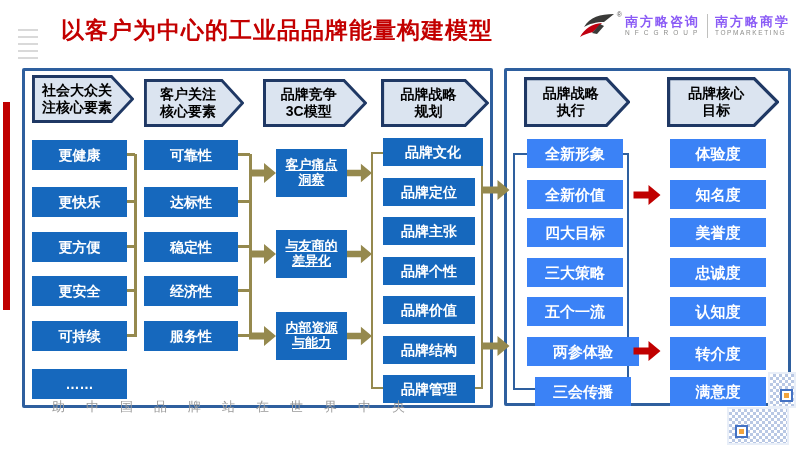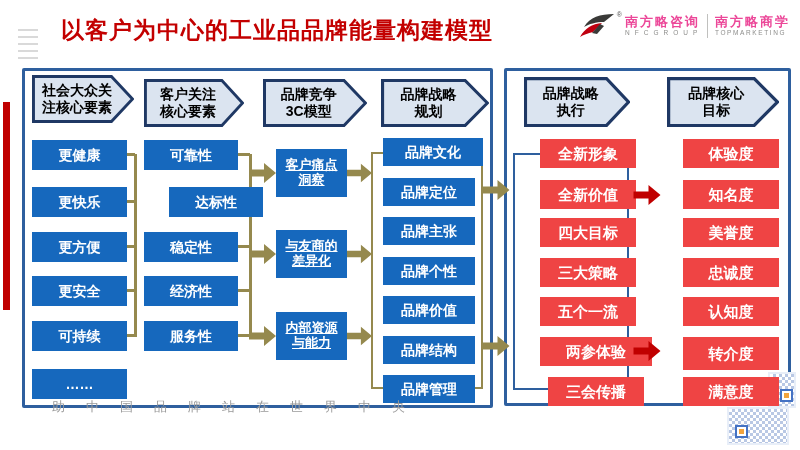--- a/index.html
+++ b/index.html
@@ -2,37 +2,37 @@
 <html><head>
 <meta charset="utf-8">
 <style>
   html,body{margin:0;padding:0;}
   body{width:800px;height:450px;position:relative;background:#fff;overflow:hidden;
        font-family:"Liberation Sans","DejaVu Sans",sans-serif;}
   
   .menu-line{position:absolute;left:18px;width:20px;height:2px;background:#d9d9d9;}
   .title{position:absolute;left:61px;top:15px;font-size:23px;font-weight:bold;color:#c30000;letter-spacing:1px;white-space:nowrap;}
   .logo{position:absolute;right:10px;top:13px;display:flex;align-items:center;gap:7px;}
-  .logo .cn{font-size:13px;font-weight:bold;color:#ec4899;letter-spacing:2px;line-height:1.1;white-space:nowrap;}
+  .logo .cn{font-size:13px;font-weight:bold;color:#8b5cf6;letter-spacing:2px;line-height:1.1;white-space:nowrap;}
   .logo .sub{font-size:6.5px;color:#8d8d8b;letter-spacing:1.6px;line-height:1.2;white-space:nowrap;}
   .logo .divider{width:1px;height:24px;background:#c0c0be;}
   .logo .reg{font-size:7px;color:#555;align-self:flex-start;margin:-2px -4px 0 -6px;}
   .red-strip{position:absolute;left:3px;top:102px;width:7px;height:208px;background:#c00000;}
   
   .panel{position:absolute;border:3px solid #2e5f9e;border-radius:2px;background:#fff;box-sizing:border-box;z-index:1;}
   
   .hdr{position:absolute;z-index:3;}
   .hdr svg{position:absolute;left:0;top:0;width:100%;height:100%;}
   .hdr span{position:absolute;left:0;top:0;width:88%;height:100%;display:flex;align-items:center;justify-content:center;
             font-size:14px;font-weight:bold;color:#000;text-align:center;white-space:pre-line;line-height:1.2;}
   
   .itm{position:absolute;display:flex;align-items:center;justify-content:center;color:#fff;font-weight:bold;
        font-size:14px;text-align:center;z-index:3;white-space:pre-line;line-height:1.15;box-sizing:border-box;}
   .blue{background:#1668bd;}
-  .red{background:#ef4444;font-size:15px;margin-left:13px;}
+  .red{background:#3b82f6;font-size:15px;}
   .small{font-size:13px;text-decoration:underline;}
   
   .gold{background:#95894e;}
   .gold-rect{position:absolute;border:2px solid #95894e;z-index:2;}
   .blue-rect{position:absolute;border:2px solid #2e5f9e;z-index:2;}
   .conn{position:absolute;z-index:2;}
   .arrow{position:absolute;z-index:5;}
   
   .watermark{position:absolute;left:52px;top:398px;font-size:13px;color:#9a9a9a;letter-spacing:21px;z-index:4;white-space:nowrap;}
   
@@ -174,21 +174,21 @@
   </svg>
 
 <div class="itm blue" style="left:32px;top:140px;width:95px;height:30px;">更健康</div>
 <div class="itm blue" style="left:32px;top:187px;width:95px;height:30px;">更快乐</div>
 <div class="itm blue" style="left:32px;top:232px;width:95px;height:30px;">更方便</div>
 <div class="itm blue" style="left:32px;top:276px;width:95px;height:30px;">更安全</div>
 <div class="itm blue" style="left:32px;top:321px;width:95px;height:30px;">可持续</div>
 <div class="itm blue" style="left:32px;top:369px;width:95px;height:30px;">……</div>
 
 <div class="itm blue" style="left:144px;top:140px;width:94px;height:30px;">可靠性</div>
-<div class="itm blue" style="left:144px;top:187px;width:94px;height:30px;margin-left:25px;">达标性</div>
+<div class="itm blue" style="left:144px;top:187px;width:94px;height:30px;">达标性</div>
 <div class="itm blue" style="left:144px;top:232px;width:94px;height:30px;">稳定性</div>
 <div class="itm blue" style="left:144px;top:276px;width:94px;height:30px;">经济性</div>
 <div class="itm blue" style="left:144px;top:321px;width:94px;height:30px;">服务性</div>
 
 <div class="itm blue small" style="left:276px;top:149px;width:71px;height:48px;">客户痛点
 洞察</div>
 <div class="itm blue small" style="left:276px;top:230px;width:71px;height:48px;">与友商的
 差异化</div>
 <div class="itm blue small" style="left:276px;top:312px;width:71px;height:48px;">内部资源
 与能力</div>

